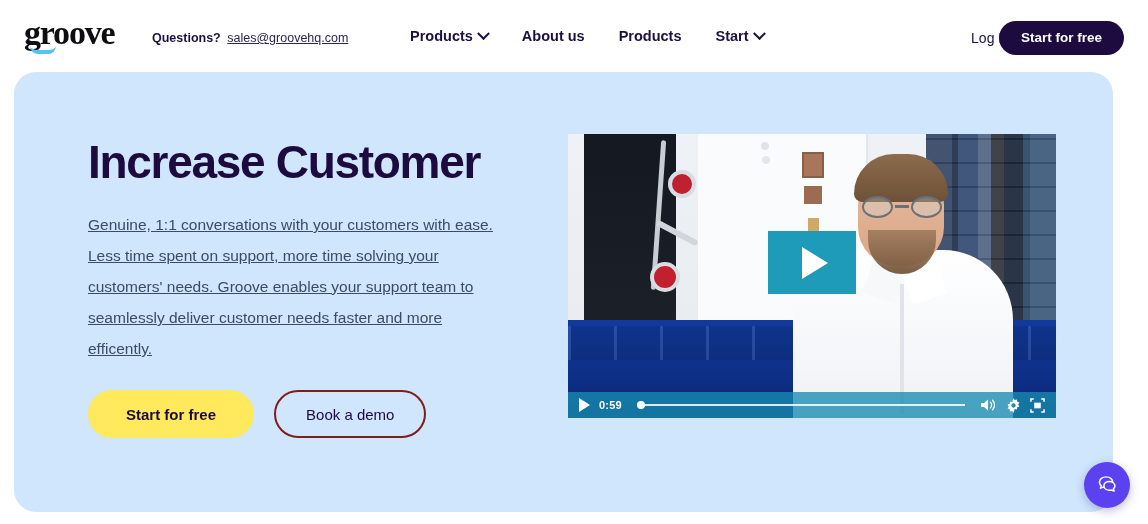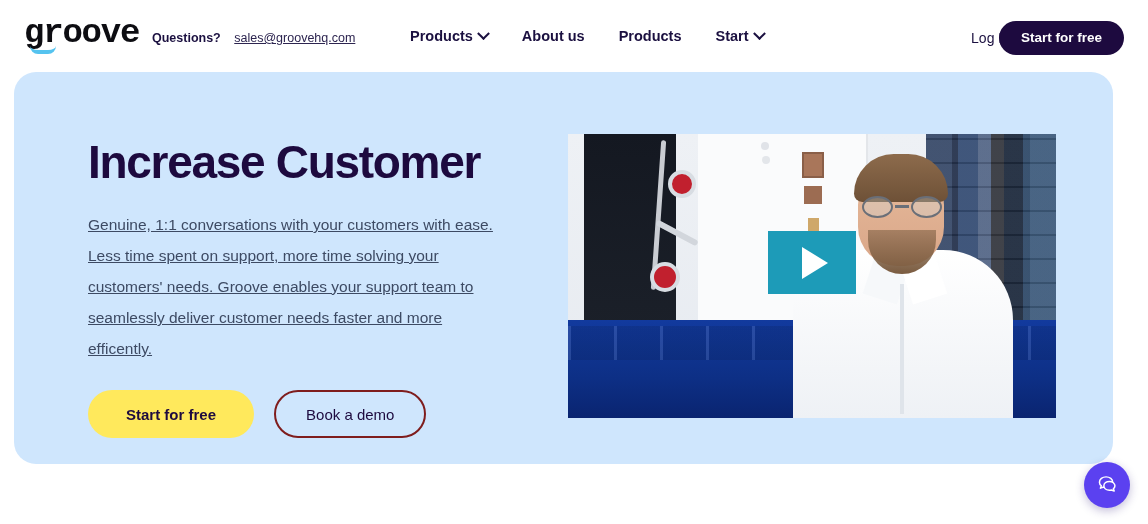--- a/index.html
+++ b/index.html
@@ -14,38 +14,38 @@
   
   .header {
     position:absolute; top:0; left:0; width:1148px; height:72px;
     background:#ffffff; display:flex; align-items:center;
   }
   .logo-wrap {
     position:absolute; left:24px; top:16px;
     width:118px; height:40px;
   }
   .logo-text {
-    font-family:Liberation Mono, monospace;
+    font-family:Liberation Serif, serif;
     font-size:34px; font-weight:700; letter-spacing:-1.2px;
     color:#0d0d12; line-height:34px;
   }
   .logo-swoosh {
     position:absolute; left:6px; top:30px;
     width:26px; height:8px;
     border-bottom:4px solid #55c3ef;
     border-radius:0 0 14px 14px;
   }
   .questions {
     position:absolute; left:152px; top:31px;
     font-size:12.5px; font-weight:700; color:#1b1040;
     white-space:nowrap;
   }
   .questions a {
     color:#2d2550; font-weight:400; text-decoration:underline;
-    margin-left:10px;
+    margin-left:3px;
   }
   .nav {
     position:absolute; left:410px; top:28px;
     display:flex; align-items:flex-end; gap:34px;
   }
   .nav-item {
     font-size:14.5px; font-weight:700; color:#1b1040;
     display:flex; align-items:center; gap:6px;
     white-space:nowrap; cursor:pointer;
   }
@@ -64,21 +64,21 @@
     background:#1d0a3f; color:#fff;
     font-size:13.5px; font-weight:700;
     border:none; border-radius:22px;
     padding:0 22px; height:34px; line-height:34px;
     cursor:pointer; white-space:nowrap;
   }
 
   
   .hero {
     position:absolute; left:14px; top:72px;
-    width:1099px; height:392px;
+    width:1099px; height:440px;
     background:#cfe6fd;
     border-radius:22px;
   }
   .hero-left {
     position:absolute; left:74px; top:62px; width:460px;
   }
   .headline {
     font-size:46px; font-weight:700; line-height:57px;
     color:#1d0a3f; letter-spacing:-1.3px;
   }
@@ -321,20 +321,46 @@
           <span class="lens l"></span>
           <span class="bridge"></span>
           <span class="lens r"></span>
         </div>
       </div>
 
       <div class="play-overlay">
         <div class="play-tri"></div>
       </div>
 
+      <div class="v-controls">
+        <div class="ctl-play"></div>
+        <div class="ctl-time">0:59</div>
+        <div class="ctl-track">
+          <div class="ctl-dot"></div>
+        </div>
+        <div class="ctl-icon">
+          <svg width="17" height="14" viewBox="0 0 17 14">
+            <path d="M1 5h3l4-3.5v11L4 9H1z" fill="#fff"></path>
+            <path d="M10.4 4.2a4 4 0 0 1 0 5.6" stroke="#fff" stroke-width="1.3" fill="none" stroke-linecap="round"></path>
+            <path d="M12.6 2.2a7 7 0 0 1 0 9.6" stroke="#fff" stroke-width="1.3" fill="none" stroke-linecap="round"></path>
+          </svg>
+        </div>
+        <div class="ctl-icon">
+          <svg width="15" height="15" viewBox="0 0 16 16">
+            <path fill="#fff" d="M8 0l1.3 2.1 2.4-.6.3 2.4 2.3.9-1.3 2.1 1.3 2.1-2.3.9-.3 2.4-2.4-.6L8 16l-1.3-2.1-2.4.6-.3-2.4-2.3-.9L3 9.1 1.7 7l2.3-.9.3-2.4 2.4.6z"></path>
+            <circle cx="8" cy="8" r="2.3" fill="#1d8cb0"></circle>
+          </svg>
+        </div>
+        <div class="ctl-icon">
+          <svg width="15" height="15" viewBox="0 0 16 16">
+            <path d="M1 4V1h3M12 1h3v3M15 12v3h-3M4 15H1v-3" stroke="#fff" stroke-width="1.6" fill="none"></path>
+            <rect x="4.5" y="5" width="7" height="6" fill="#fff"></rect>
+          </svg>
+        </div>
+      </div>
     </div>
   </div>
 
   <div class="chat">
     <svg width="24" height="24" viewBox="0 0 26 26">
       <path d="M12 4.2c4 0 7.2 2.5 7.2 5.7 0 3.1-3.2 5.6-7.2 5.6-.9 0-1.8-.1-2.6-.4l-3.5 1.3 1-2.6c-1.3-1-2.1-2.4-2.1-3.9 0-3.2 3.2-5.7 7.2-5.7z" fill="none" stroke="#fff" stroke-width="1.6" stroke-linejoin="round"></path>
       <path d="M15.6 9.1c3.3 0 6 2.2 6 4.8 0 1.3-.6 2.4-1.7 3.3l.9 2.4-3.1-1.2c-.7.2-1.4.3-2.1.3-3.3 0-6-2.1-6-4.8s2.7-4.8 6-4.8z" fill="#5b41f0" stroke="#fff" stroke-width="1.6" stroke-linejoin="round"></path>
     </svg>
   </div>
 

